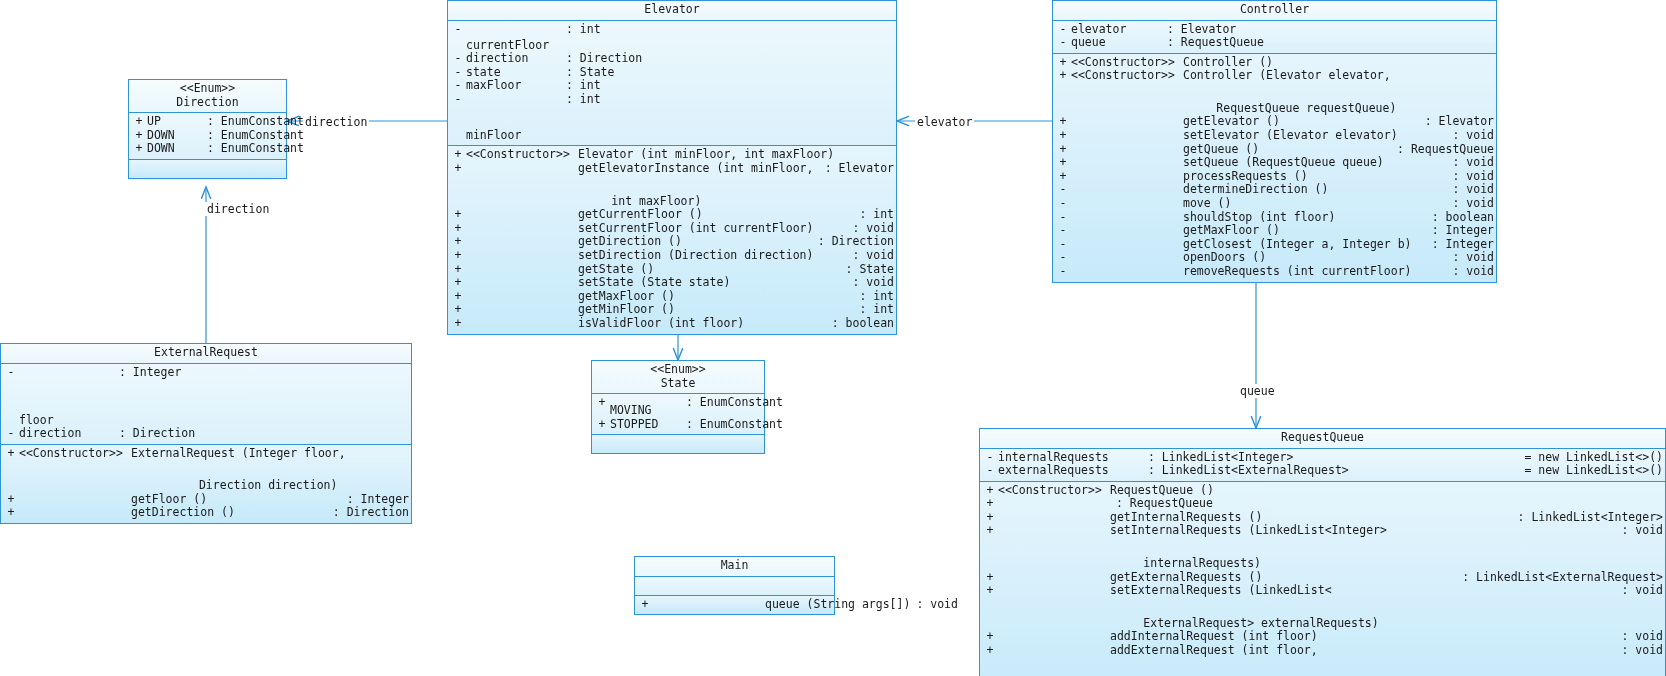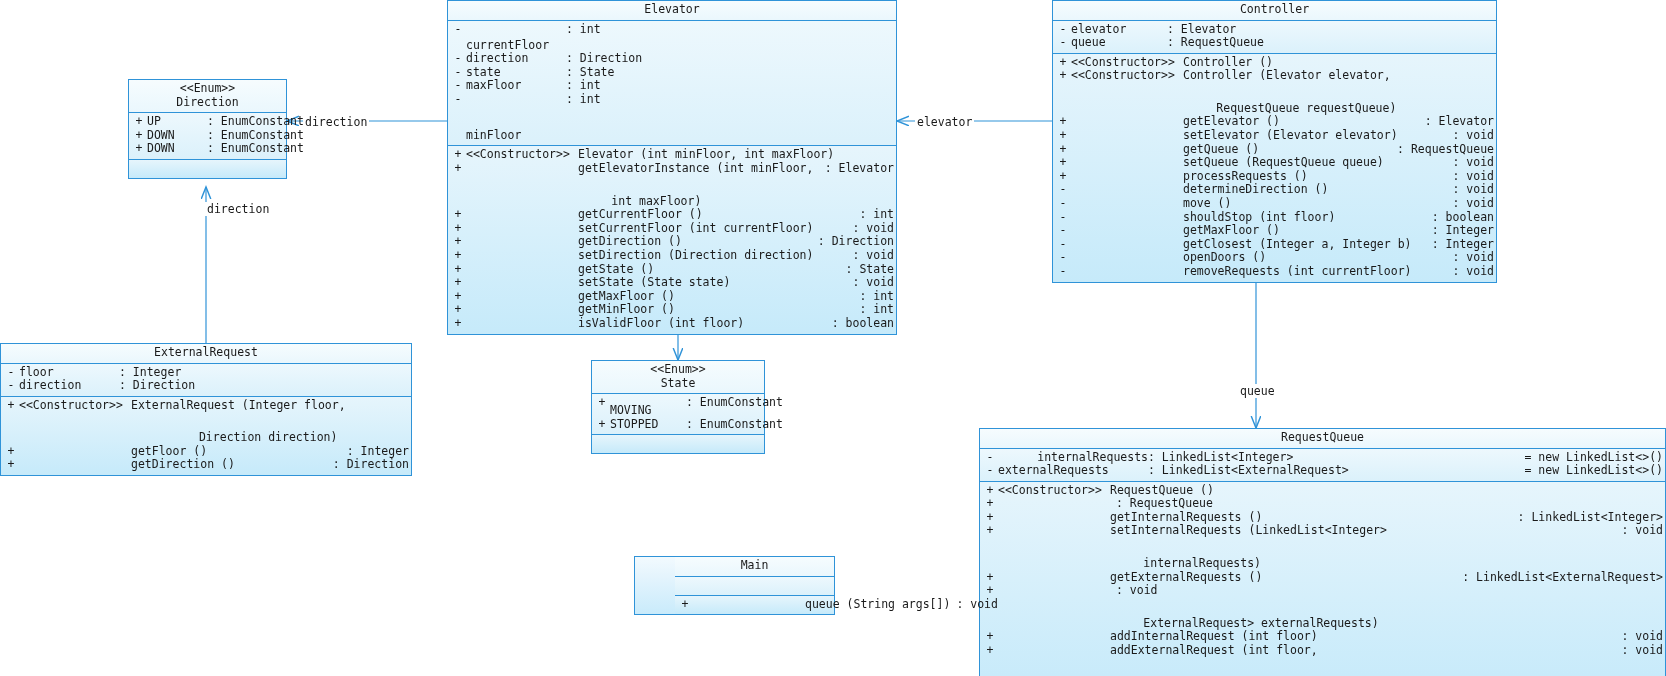--- a/index.html
+++ b/index.html
@@ -158,55 +158,55 @@
       <div class="row attr"><span class="vis">+</span><span class="an" style="flex: 0 0 76px; width: 76px;">STOPPED</span><span class="at">: EnumConstant</span></div>
     </div>
   <div class="compartment last empty" id="c-state-meths"></div>
 </div>
 
 <div class="umlbox" style="left:0px;top:343px;width:412px;">
   <div class="title">
     <span>ExternalRequest</span>
   </div>
   <div class="compartment" id="c-external_request-attrs">
-      <div class="row attr"><span class="vis">-</span><span class="an" style="flex: 0 0 100px; width: 100px;">floor</span><span class="at">: Integer</span></div>
+      <div class="row attr"><span class="vis">-</span><span class="an" style="flex: 0 0 100px; width: 100px; margin-top: 48px;">floor</span><span class="at">: Integer</span></div>
       <div class="row attr"><span class="vis">-</span><span class="an" style="flex: 0 0 100px; width: 100px;">direction</span><span class="at">: Direction</span></div>
     </div>
   <div class="compartment last" id="c-external_request-meths">
       <div class="row"><span class="vis">+</span><span class="stereocol" style="flex: 0 0 112px; width: 112px;">&lt;&lt;Constructor&gt;&gt;</span><span class="nm">ExternalRequest (Integer floor,</span></div>
       <div class="cont">                           Direction direction)</div>
       <div class="row"><span class="vis">+</span><span class="stereocol" style="flex: 0 0 112px; width: 112px;"></span><span class="nm">getFloor ()</span><span class="ret">: Integer</span></div>
       <div class="row"><span class="vis">+</span><span class="stereocol" style="flex: 0 0 112px; width: 112px;"></span><span class="nm">getDirection ()</span><span class="ret">: Direction</span></div>
     </div>
 </div>
 
 <div class="umlbox" style="left:979px;top:428px;width:687px;">
   <div class="title">
     <span>RequestQueue</span>
   </div>
   <div class="compartment" id="c-request_queue-attrs">
-      <div class="row attr"><span class="vis">-</span><span class="an" style="flex: 0 0 150px; width: 150px; text-align: right;">internalRequests</span><span class="at">: LinkedList&lt;Integer&gt;</span><span class="init">= new LinkedList&lt;&gt;()</span></div>
+      <div class="row attr"><span class="vis">-</span><span class="an" style="flex: 0 0 150px; width: 150px;">internalRequests</span><span class="at">: LinkedList&lt;Integer&gt;</span><span class="init">= new LinkedList&lt;&gt;()</span></div>
       <div class="row attr"><span class="vis">-</span><span class="an" style="flex: 0 0 150px; width: 150px;">externalRequests</span><span class="at">: LinkedList&lt;ExternalRequest&gt;</span><span class="init">= new LinkedList&lt;&gt;()</span></div>
     </div>
   <div class="compartment last" id="c-request_queue-meths">
       <div class="row"><span class="vis">+</span><span class="stereocol" style="flex: 0 0 112px; width: 112px;">&lt;&lt;Constructor&gt;&gt;</span><span class="nm">RequestQueue ()</span></div>
       <div class="row"><span class="vis">+</span><span class="stereocol" style="flex: 0 0 112px; width: 112px;"></span><span class="ret">: RequestQueue</span></div>
       <div class="row"><span class="vis">+</span><span class="stereocol" style="flex: 0 0 112px; width: 112px;"></span><span class="nm">getInternalRequests ()</span><span class="ret">: LinkedList&lt;Integer&gt;</span></div>
       <div class="row"><span class="vis">+</span><span class="stereocol" style="flex: 0 0 112px; width: 112px;"></span><span class="nm">setInternalRequests (LinkedList&lt;Integer&gt;</span><span class="ret">: void</span></div>
       <div class="cont">                      internalRequests)</div>
       <div class="row"><span class="vis">+</span><span class="stereocol" style="flex: 0 0 112px; width: 112px;"></span><span class="nm">getExternalRequests ()</span><span class="ret">: LinkedList&lt;ExternalRequest&gt;</span></div>
-      <div class="row"><span class="vis">+</span><span class="stereocol" style="flex: 0 0 112px; width: 112px;"></span><span class="ret">: void</span></div>
+      <div class="row"><span class="vis">+</span><span class="stereocol" style="flex: 0 0 112px; width: 112px;"></span><span class="nm">setExternalRequests (LinkedList&lt;</span><span class="ret">: void</span></div>
       <div class="cont">                      ExternalRequest&gt; externalRequests)</div>
       <div class="row"><span class="vis">+</span><span class="stereocol" style="flex: 0 0 112px; width: 112px;"></span><span class="nm">addInternalRequest (int floor)</span><span class="ret">: void</span></div>
       <div class="row"><span class="vis">+</span><span class="stereocol" style="flex: 0 0 112px; width: 112px;"></span><span class="nm">addExternalRequest (int floor,</span><span class="ret">: void</span></div>
       <div class="cont">                       Direction direction)</div>
     </div>
 </div>
 
-<div class="umlbox" style="left:634px;top:556px;width:201px;padding-left:40px;">
+<div class="umlbox" style="left:634px;top:556px;width:201px;">
   <div class="title">
     <span>Main</span>
   </div>
   <div class="compartment empty" id="c-main-attrs"></div>
   <div class="compartment last" id="c-main-meths">
       <div class="row"><span class="vis">+</span><span class="stereocol" style="flex: 0 0 112px; width: 112px;"></span><span class="nm">queue (String args[])</span><span class="ret">: void</span></div>
     </div>
 </div>
 
 </body></html>

